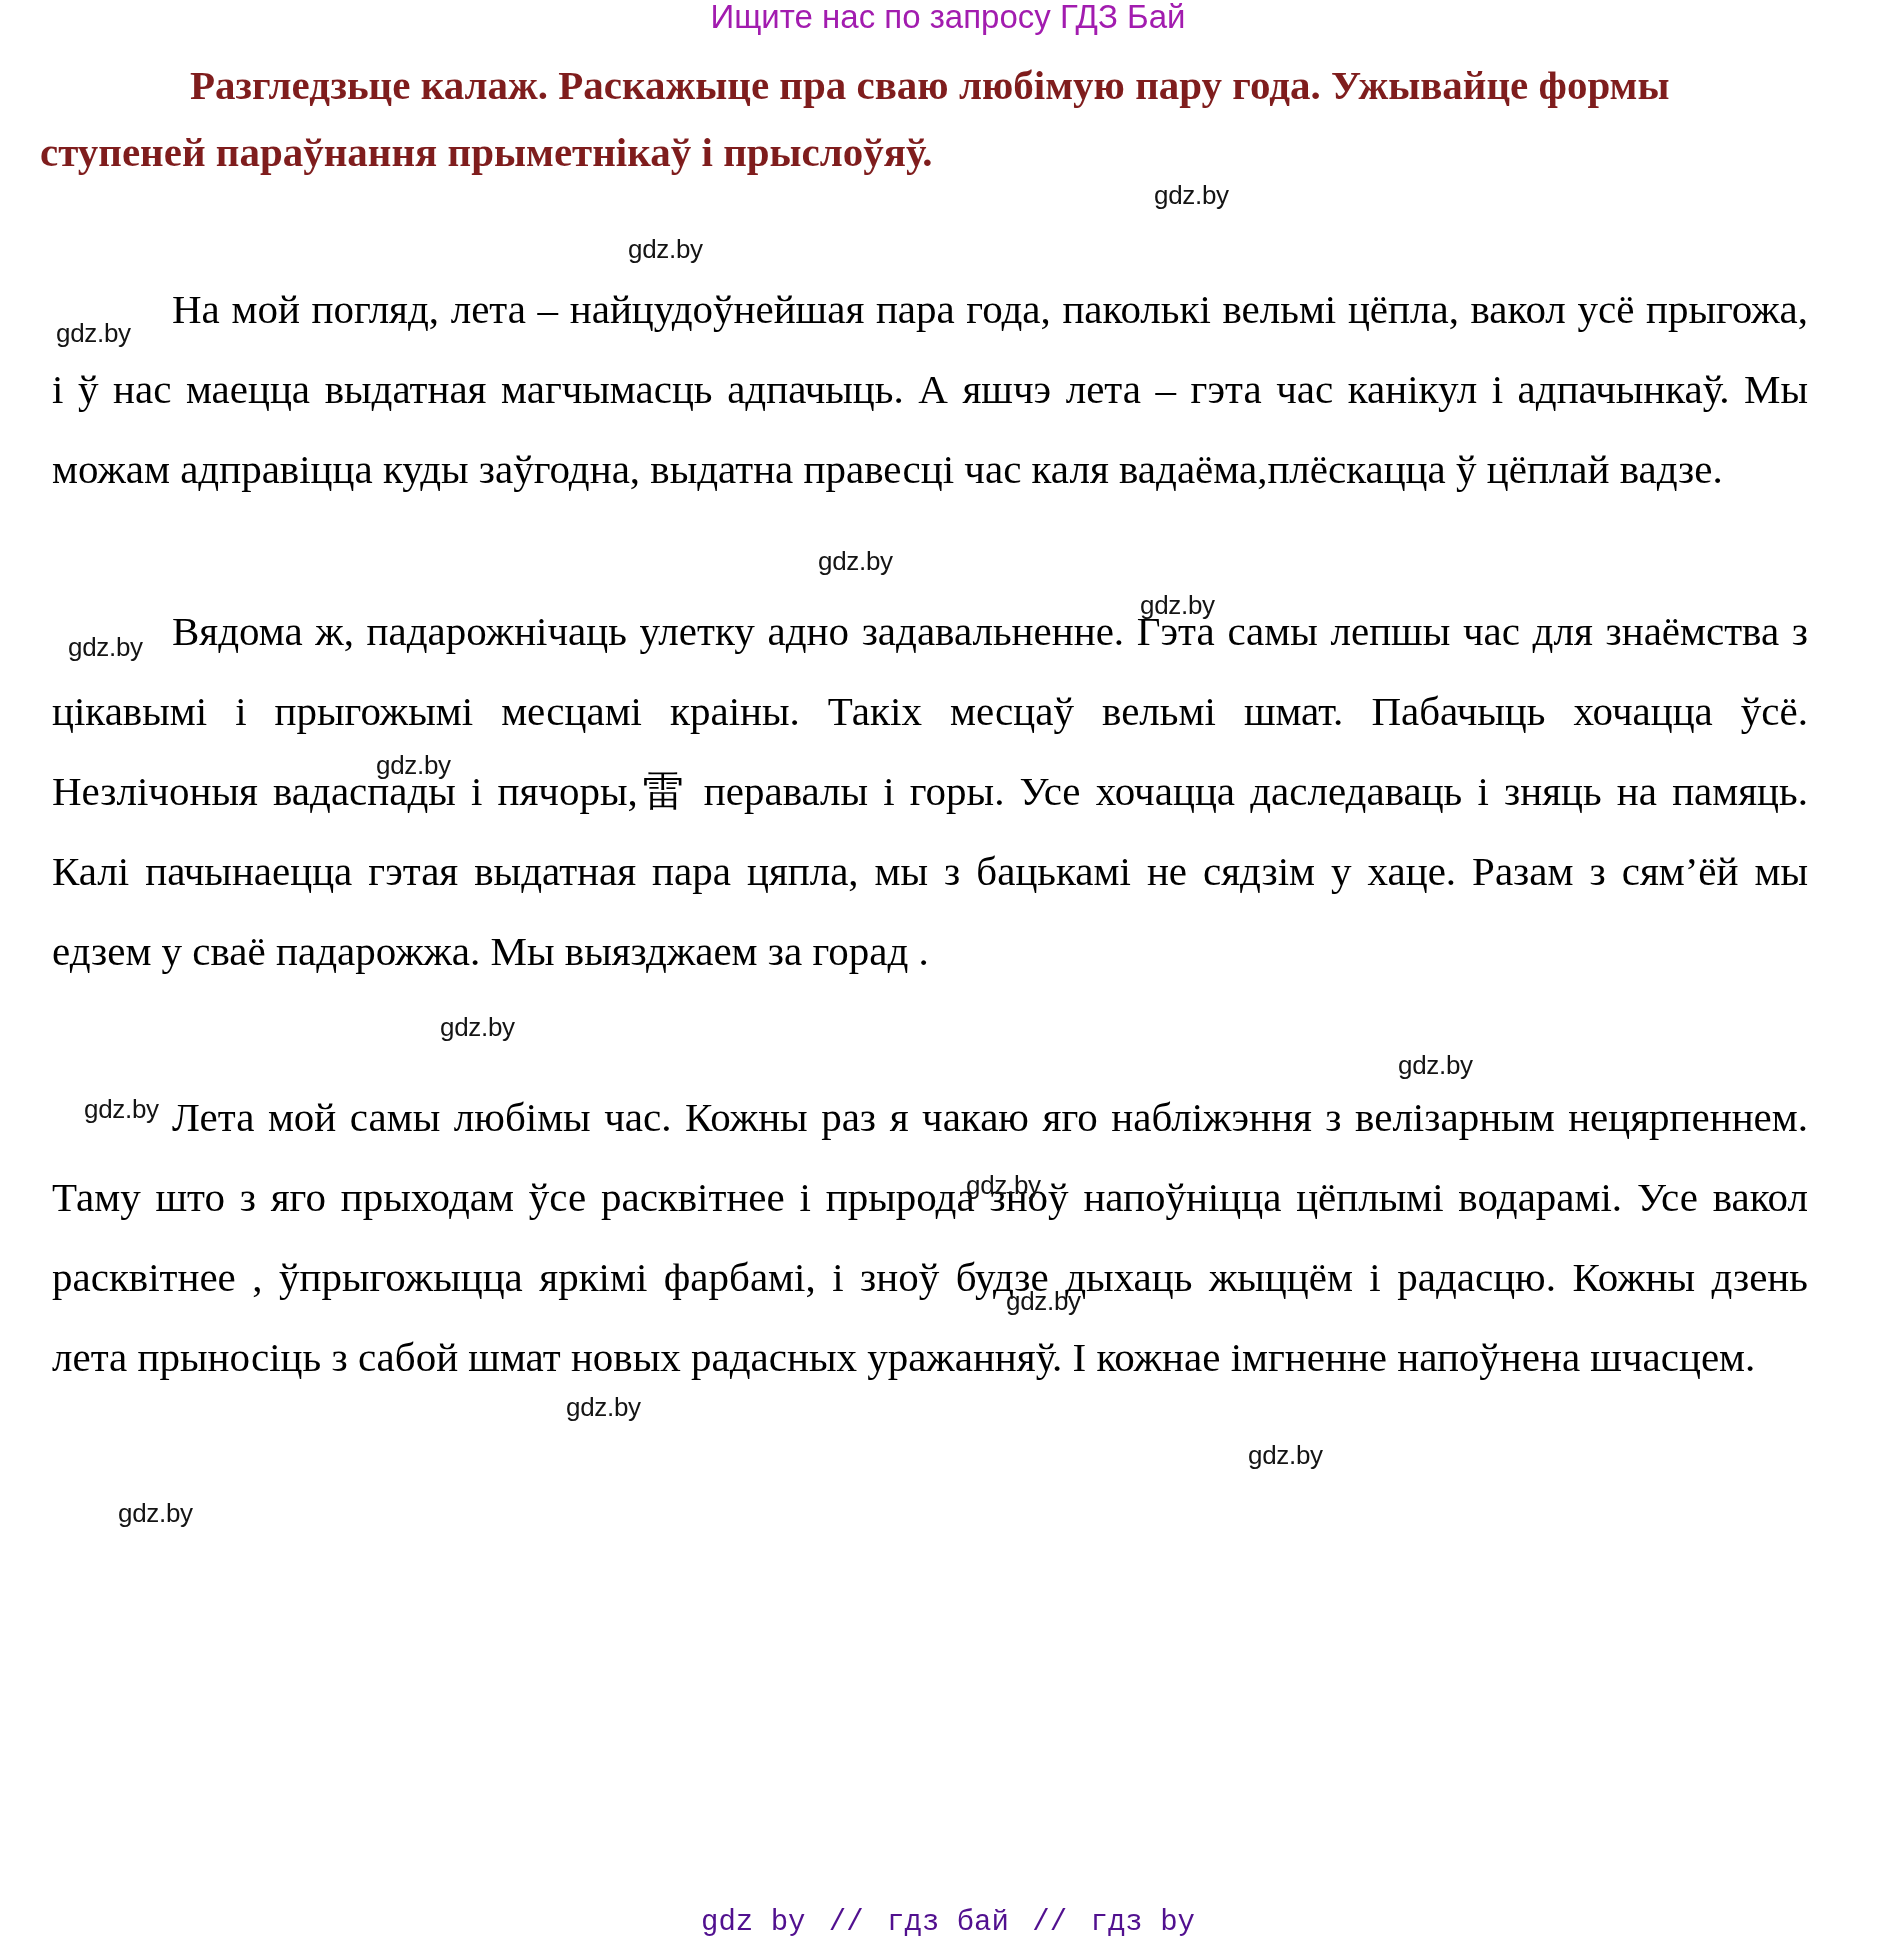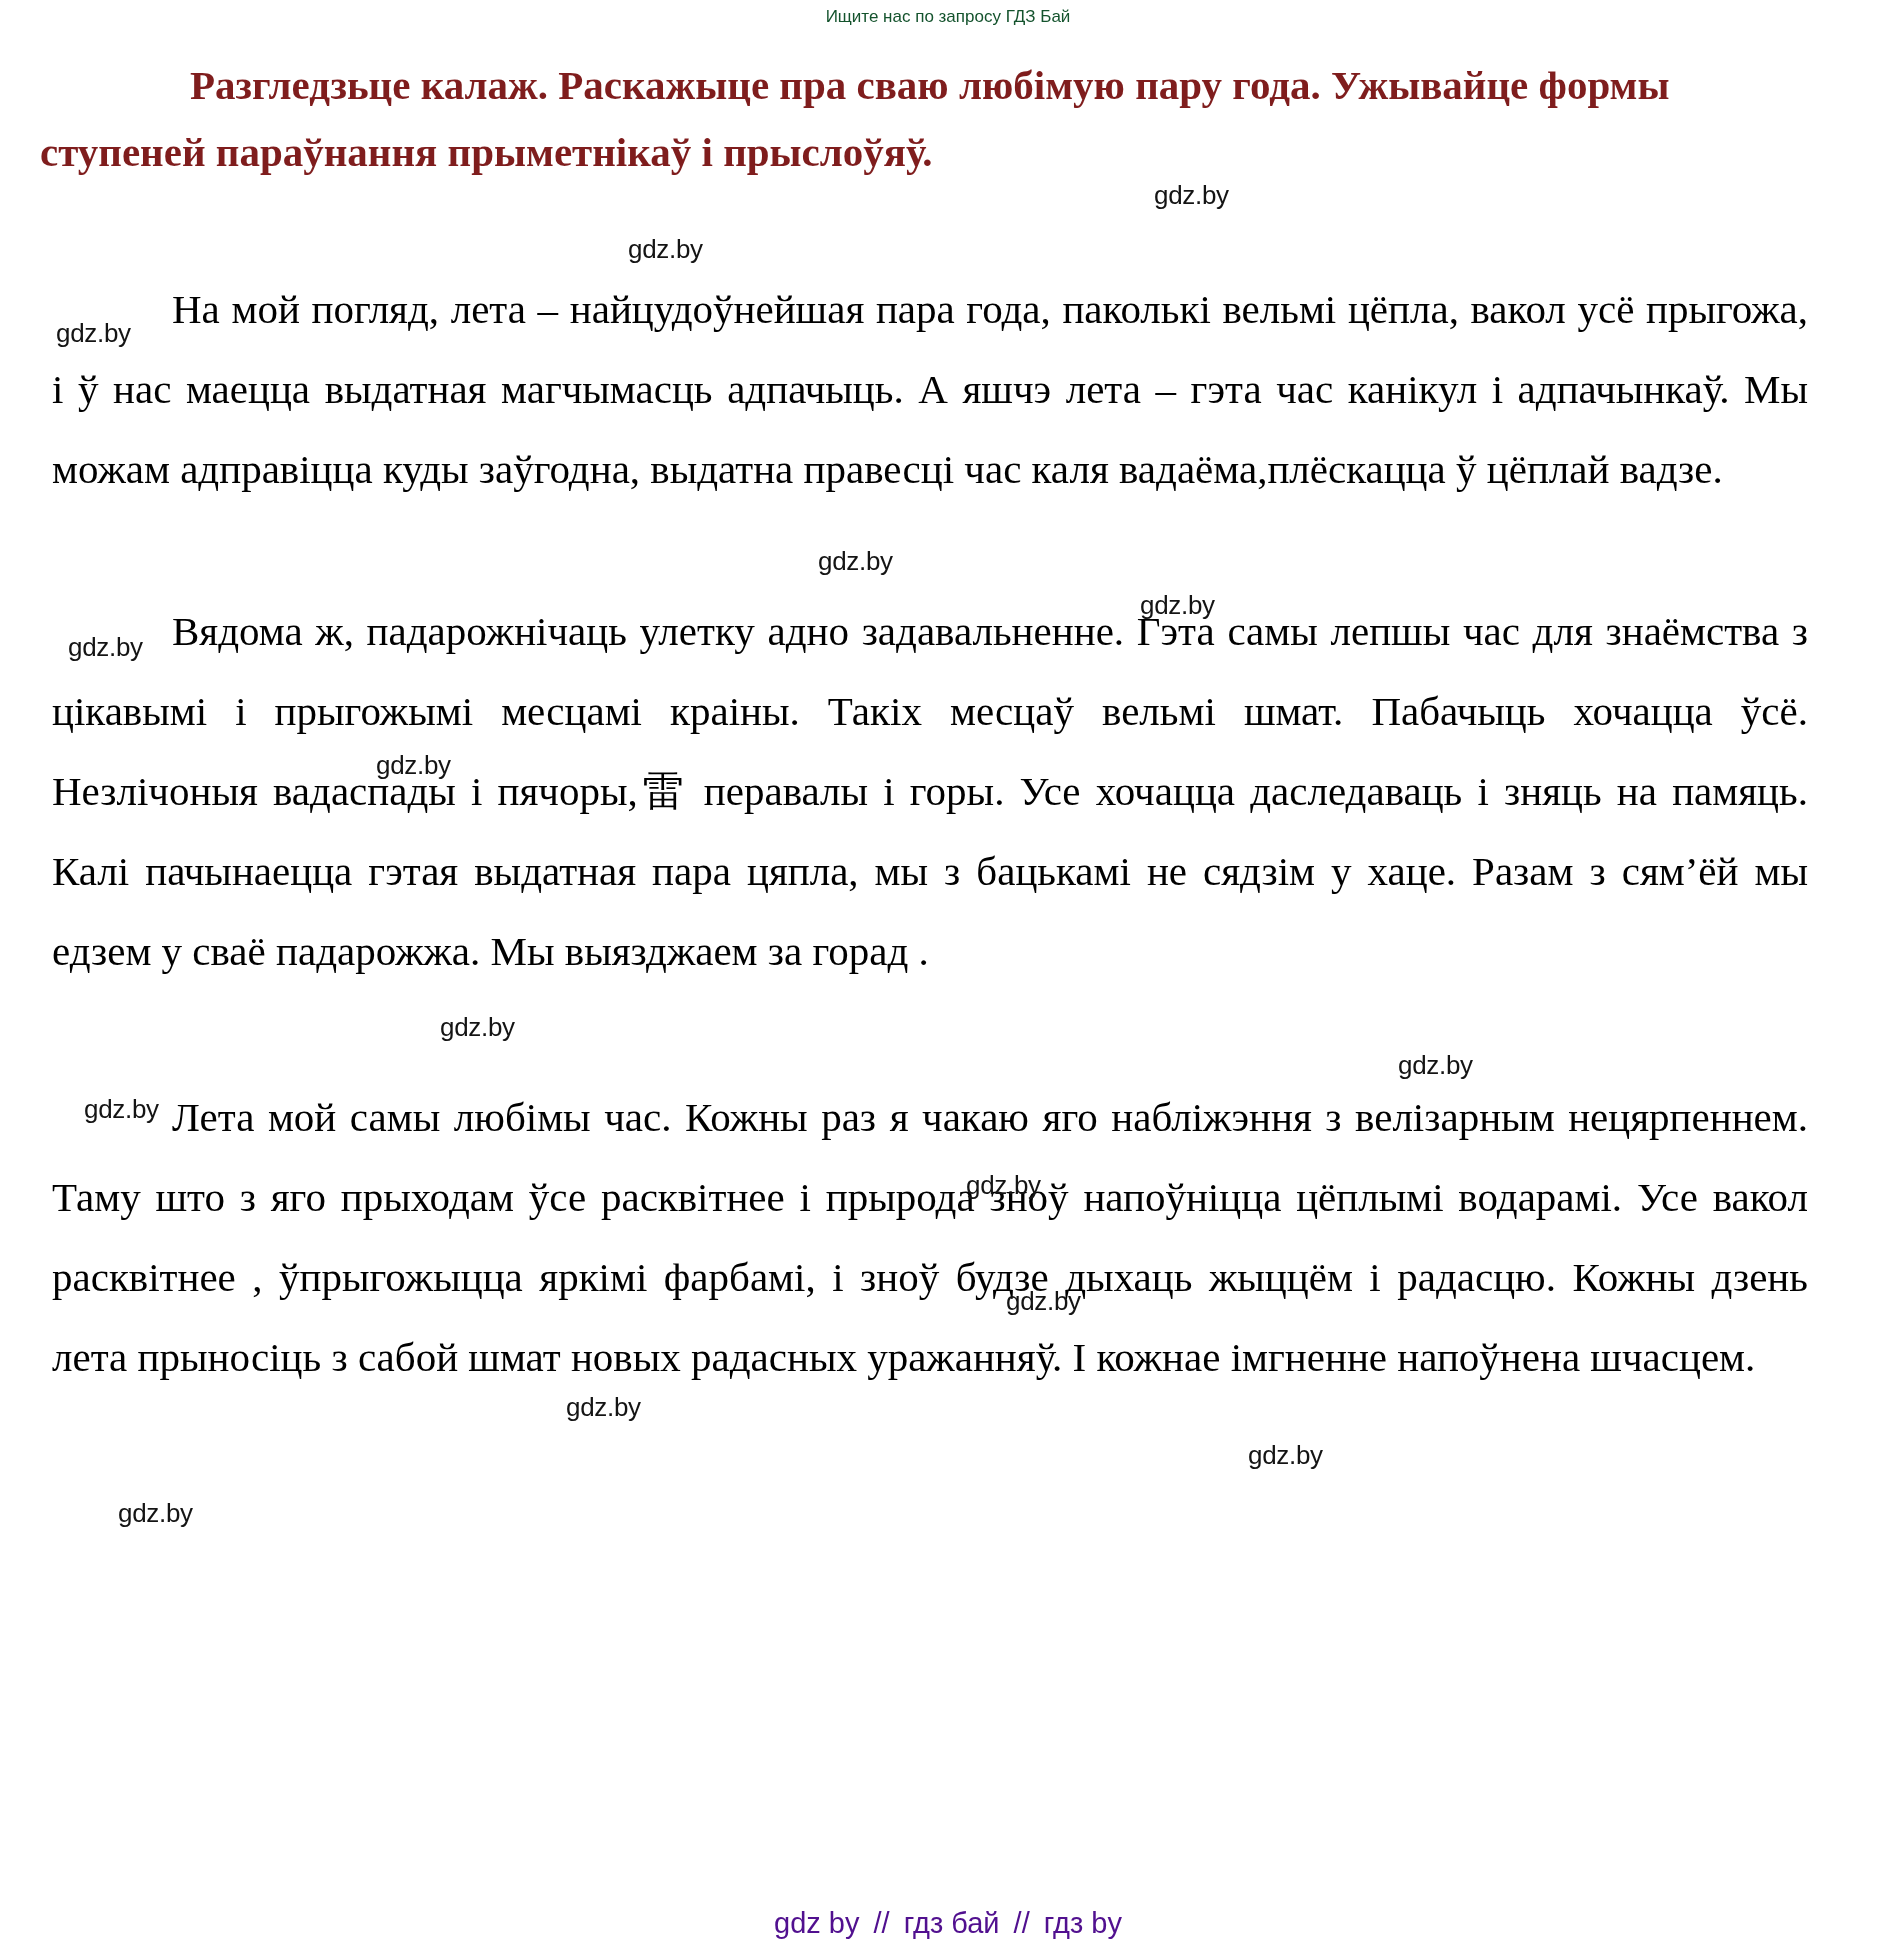--- a/index.html
+++ b/index.html
@@ -17,23 +17,23 @@
   }
 
   
   .promo-banner {
     position: absolute;
     top: 0;
     left: 0;
     width: 1896px;
     text-align: center;
     font-family: "Liberation Sans", "DejaVu Sans", sans-serif;
-    font-size: 17px;
+    font-size: 33px;
     line-height: 34px;
-    color: #14532d;
+    color: #a21caf;
     white-space: nowrap;
     letter-spacing: 0px;
   }
 
   
   .page {
     position: absolute;
     top: 0;
     left: 0;
     width: 1896px;
@@ -91,21 +91,21 @@
     letter-spacing: -0.3px;
   }
 
   
   .footer {
     position: absolute;
     left: 0;
     bottom: 12px;
     width: 1896px;
     text-align: center;
-    font-family: Liberation Sans, sans-serif;
+    font-family: Liberation Mono, monospace;
     font-size: 29px;
     line-height: 34px;
     color: #51108f;
     white-space: nowrap;
   }
   .footer .sep { color: #51108f; padding: 0 6px; }
 </style>
 </head>
 <body>
 

